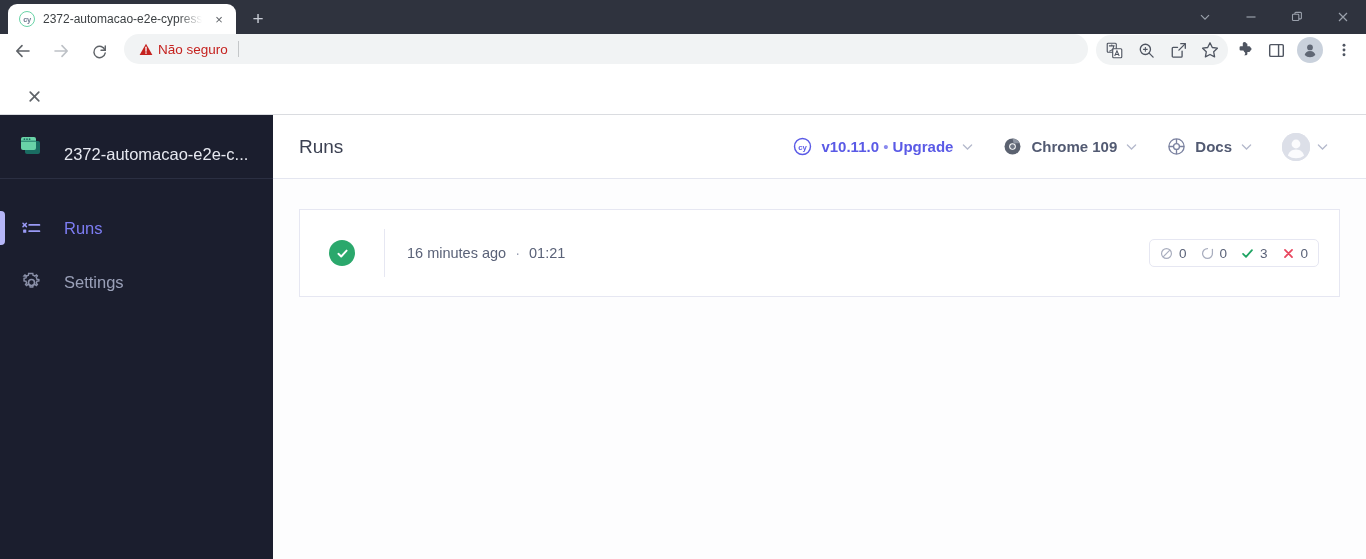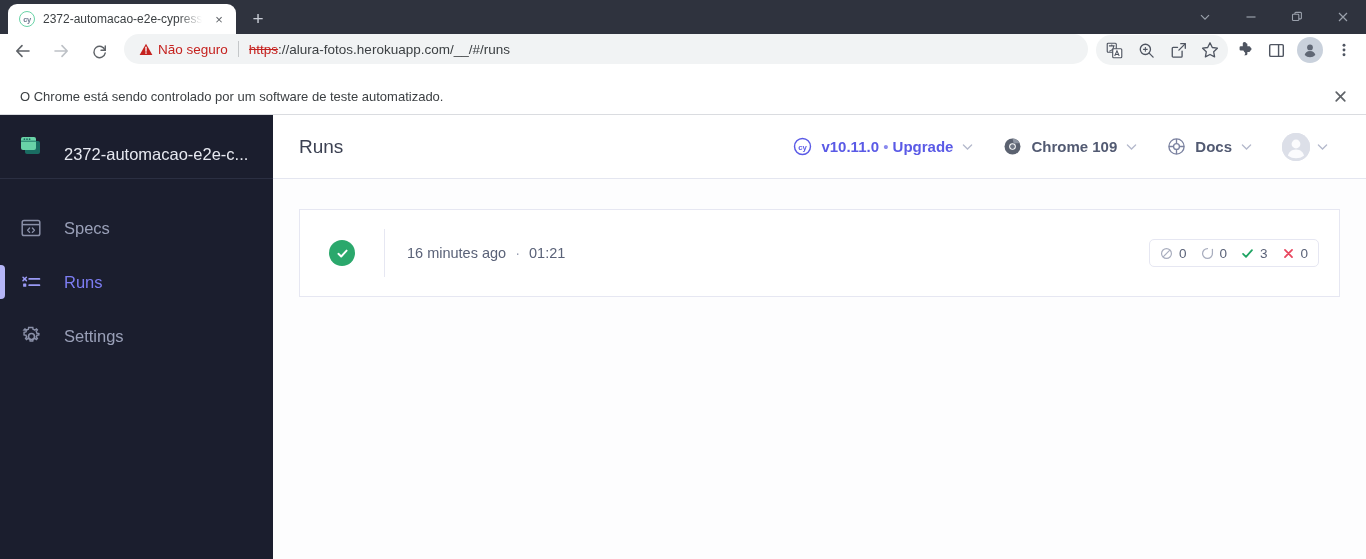--- a/index.html
+++ b/index.html
@@ -295,21 +295,20 @@
     <div class="omnibox">
       <div class="warn-tri">
         <svg width="14" height="13" viewBox="0 0 14 13">
           <path d="M7 0.8 L13.4 12 H0.6 Z" fill="#c5221f"></path>
           <path d="M7 4.2 V8.2" stroke="#fff" stroke-width="1.3" stroke-linecap="round"></path>
           <circle cx="7" cy="10.1" r="0.8" fill="#fff"></circle>
         </svg>
       </div>
       <span class="not-secure">Não seguro</span>
       <span class="omni-sep"></span>
-      <span class="url-text"><span class="url-scheme">https</span><span class="url-rest">://alura-fotos.herokuapp.com/__/#/runs</span></span>
     </div>
 
     <div class="tb-icons">
       <div class="tb-group">
         <div class="tb-icon">
           <svg width="17" height="17" viewBox="0 0 18 18" fill="none" stroke="currentColor" stroke-width="1.2">
             <rect x="1.3" y="1.3" width="9.6" height="9.6" rx="1"></rect>
             <rect x="7.1" y="7.1" width="9.6" height="9.6" rx="1" fill="#fff"></rect>
             <path d="M3.1 4.1 H9.1 M6.1 4.1 V2.6 M8.1 4.1 c0 3-2 5-4.6 5.6" stroke-width="1.1"></path>
             <path d="M9.2 14.9 L11.6 9.4 L14 14.9 M10.1 13.3 H13.1" stroke-width="1.1"></path>
@@ -356,21 +355,20 @@
         <svg width="16" height="16" viewBox="0 0 16 16" fill="currentColor">
           <circle cx="8" cy="3.2" r="1.45"></circle>
           <circle cx="8" cy="8" r="1.45"></circle>
           <circle cx="8" cy="12.8" r="1.45"></circle>
         </svg>
       </div>
     </div>
   </div>
 
   <div class="infobar">
-    <div class="infobar-text">O Chrome está sendo controlado por um software de teste automatizado.</div>
     <div class="infobar-close">
       <svg width="13" height="13" viewBox="0 0 13 13" stroke="currentColor" stroke-width="1.7" stroke-linecap="round">
         <path d="M2.2 2.2 L10.8 10.8 M10.8 2.2 L2.2 10.8"></path>
       </svg>
     </div>
   </div>
 
   <div class="app">
 
     <div class="sidebar">
@@ -382,30 +380,20 @@
             <path d="M3 7.2 H18" stroke="#1a6d62" stroke-width="0.9"></path>
             <circle cx="6.4" cy="5.2" r="0.85" fill="#1a6d62"></circle>
             <circle cx="9" cy="5.2" r="0.85" fill="#1a6d62"></circle>
             <circle cx="11.6" cy="5.2" r="0.85" fill="#1a6d62"></circle>
           </svg>
         </div>
         <div class="proj-name">2372-automacao-e2e-c...</div>
       </div>
 
       <div class="side-nav">
-        <div class="side-item">
-          <span class="si-icon">
-            <svg width="22" height="22" viewBox="0 0 22 22" fill="none" stroke="currentColor" stroke-width="1.5">
-              <rect x="2.2" y="3.4" width="17.6" height="15.2" rx="1.8"></rect>
-              <path d="M2.2 7.6 H19.8"></path>
-              <path d="M9.6 11 L7.6 13.2 L9.6 15.4 M12.4 11 L14.4 13.2 L12.4 15.4" stroke-width="1.35" stroke-linecap="round" stroke-linejoin="round"></path>
-            </svg>
-          </span>
-          <span class="si-label">Specs</span>
-        </div>
 
         <div class="side-item active">
           <span class="si-icon">
             <svg width="22" height="22" viewBox="0 0 22 22" fill="none" stroke="currentColor">
               <path d="M3 6.2 L6.4 9.6 M6.4 6.2 L3 9.6" stroke-width="1.5" stroke-linecap="round"></path>
               <path d="M9.2 7.9 H19.4" stroke-width="1.8" stroke-linecap="round"></path>
               <rect x="3.1" y="12.6" width="3.2" height="3.2" rx="0.5" fill="currentColor" stroke="none"></rect>
               <path d="M9.2 14.2 H19.4" stroke-width="1.8" stroke-linecap="round"></path>
             </svg>
           </span>

